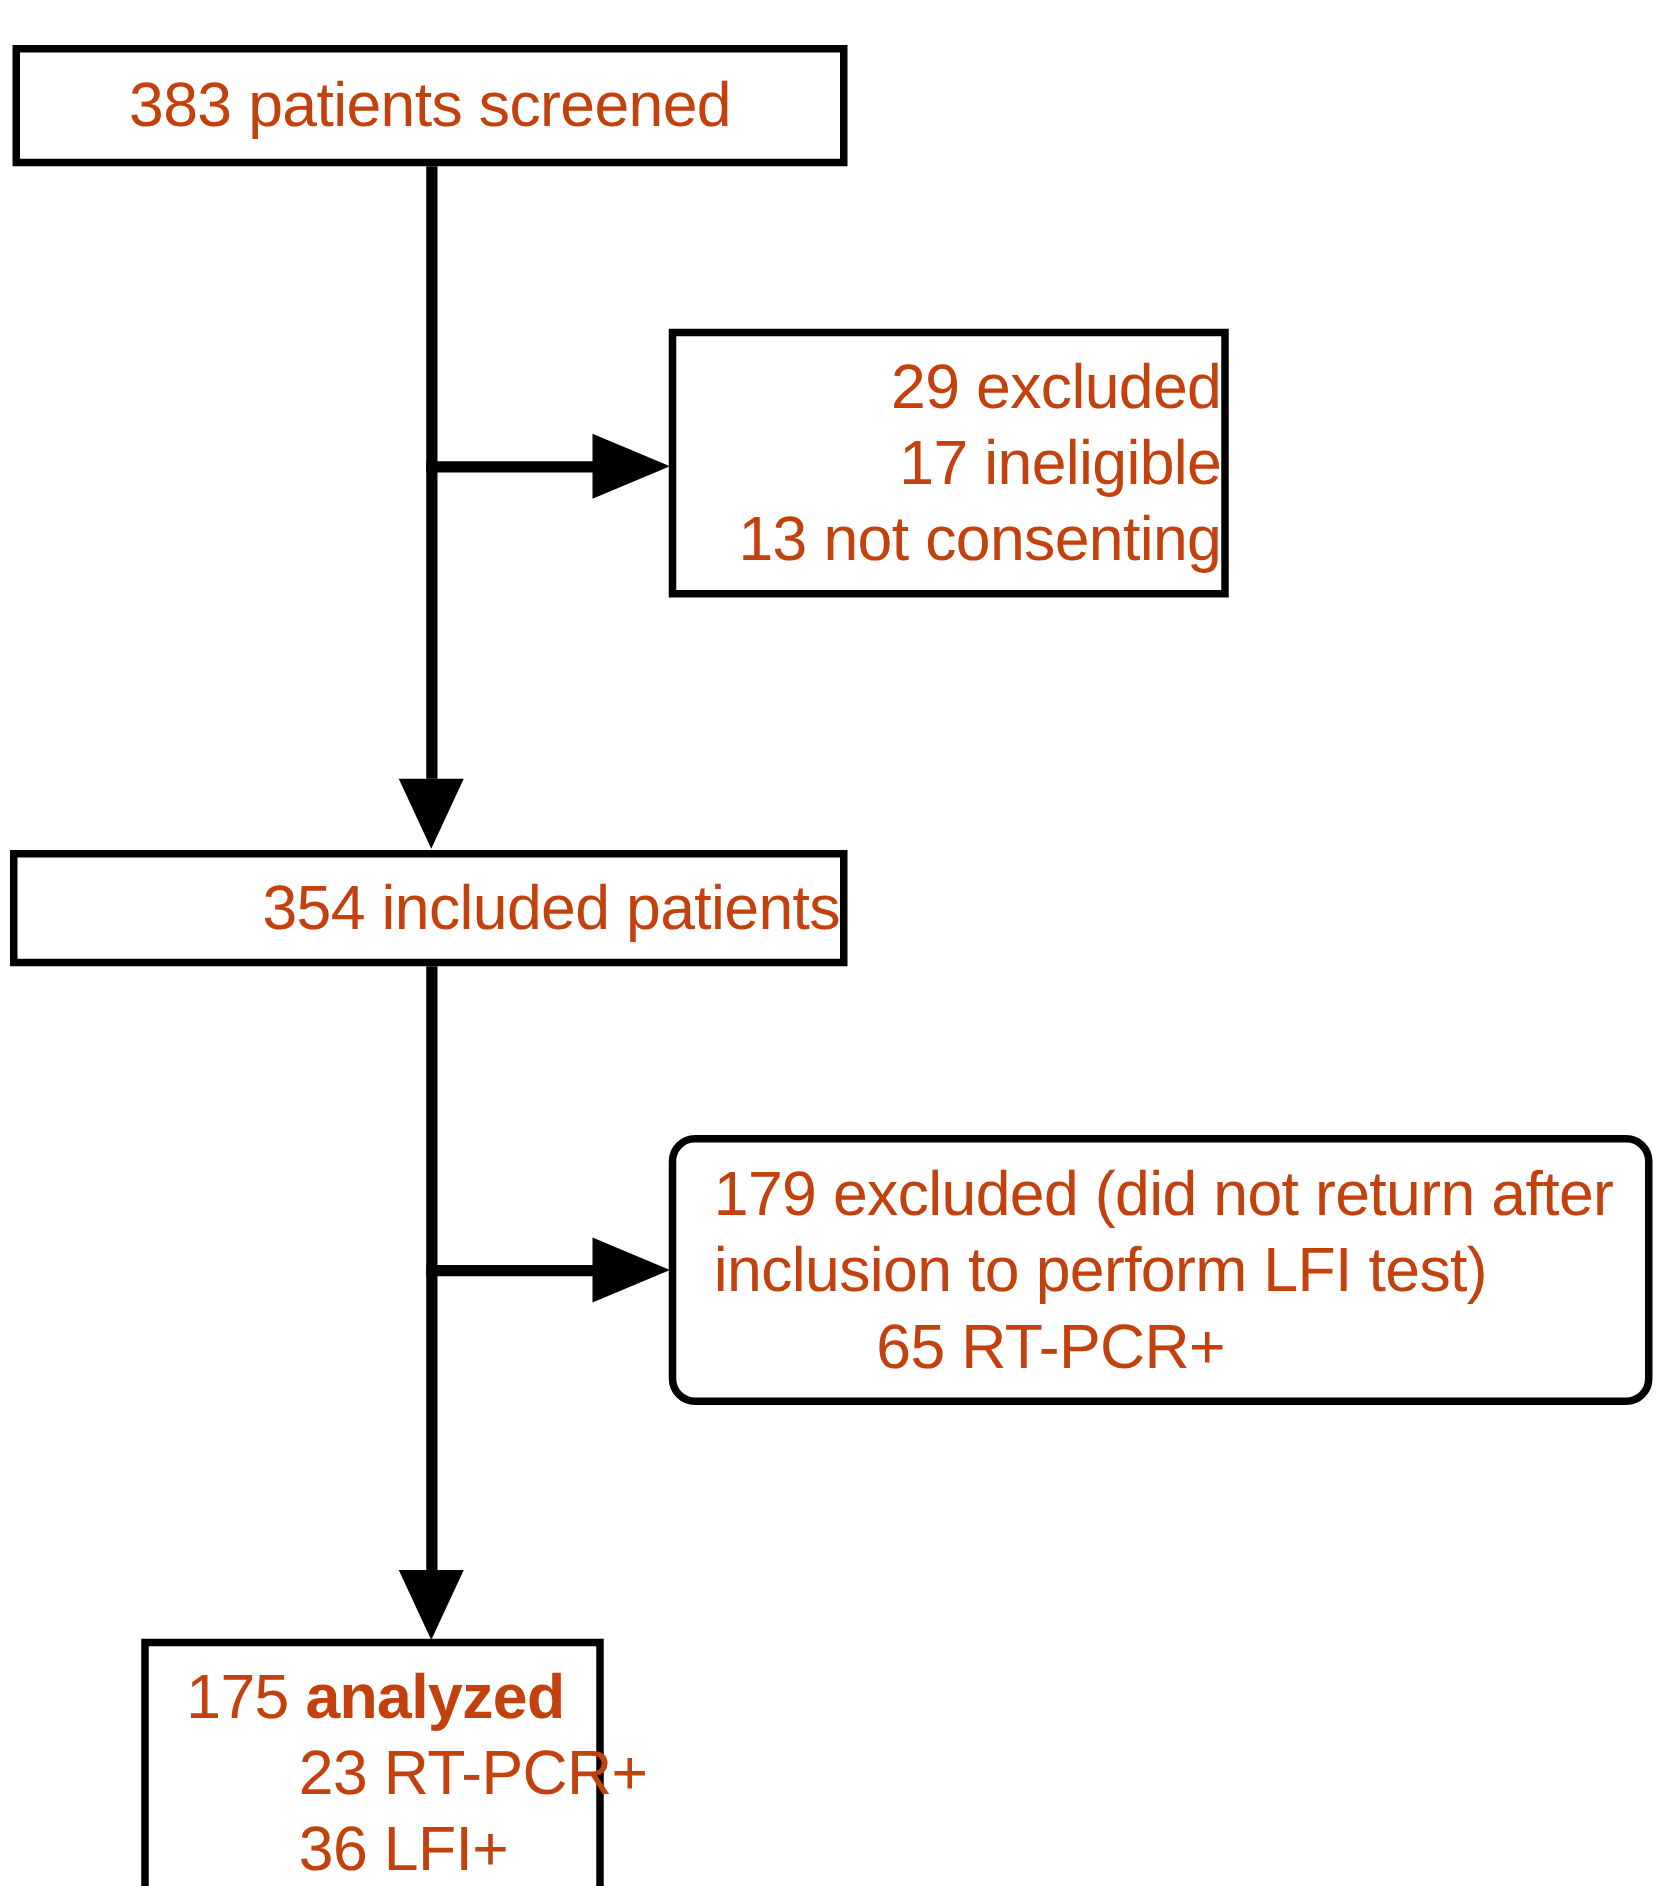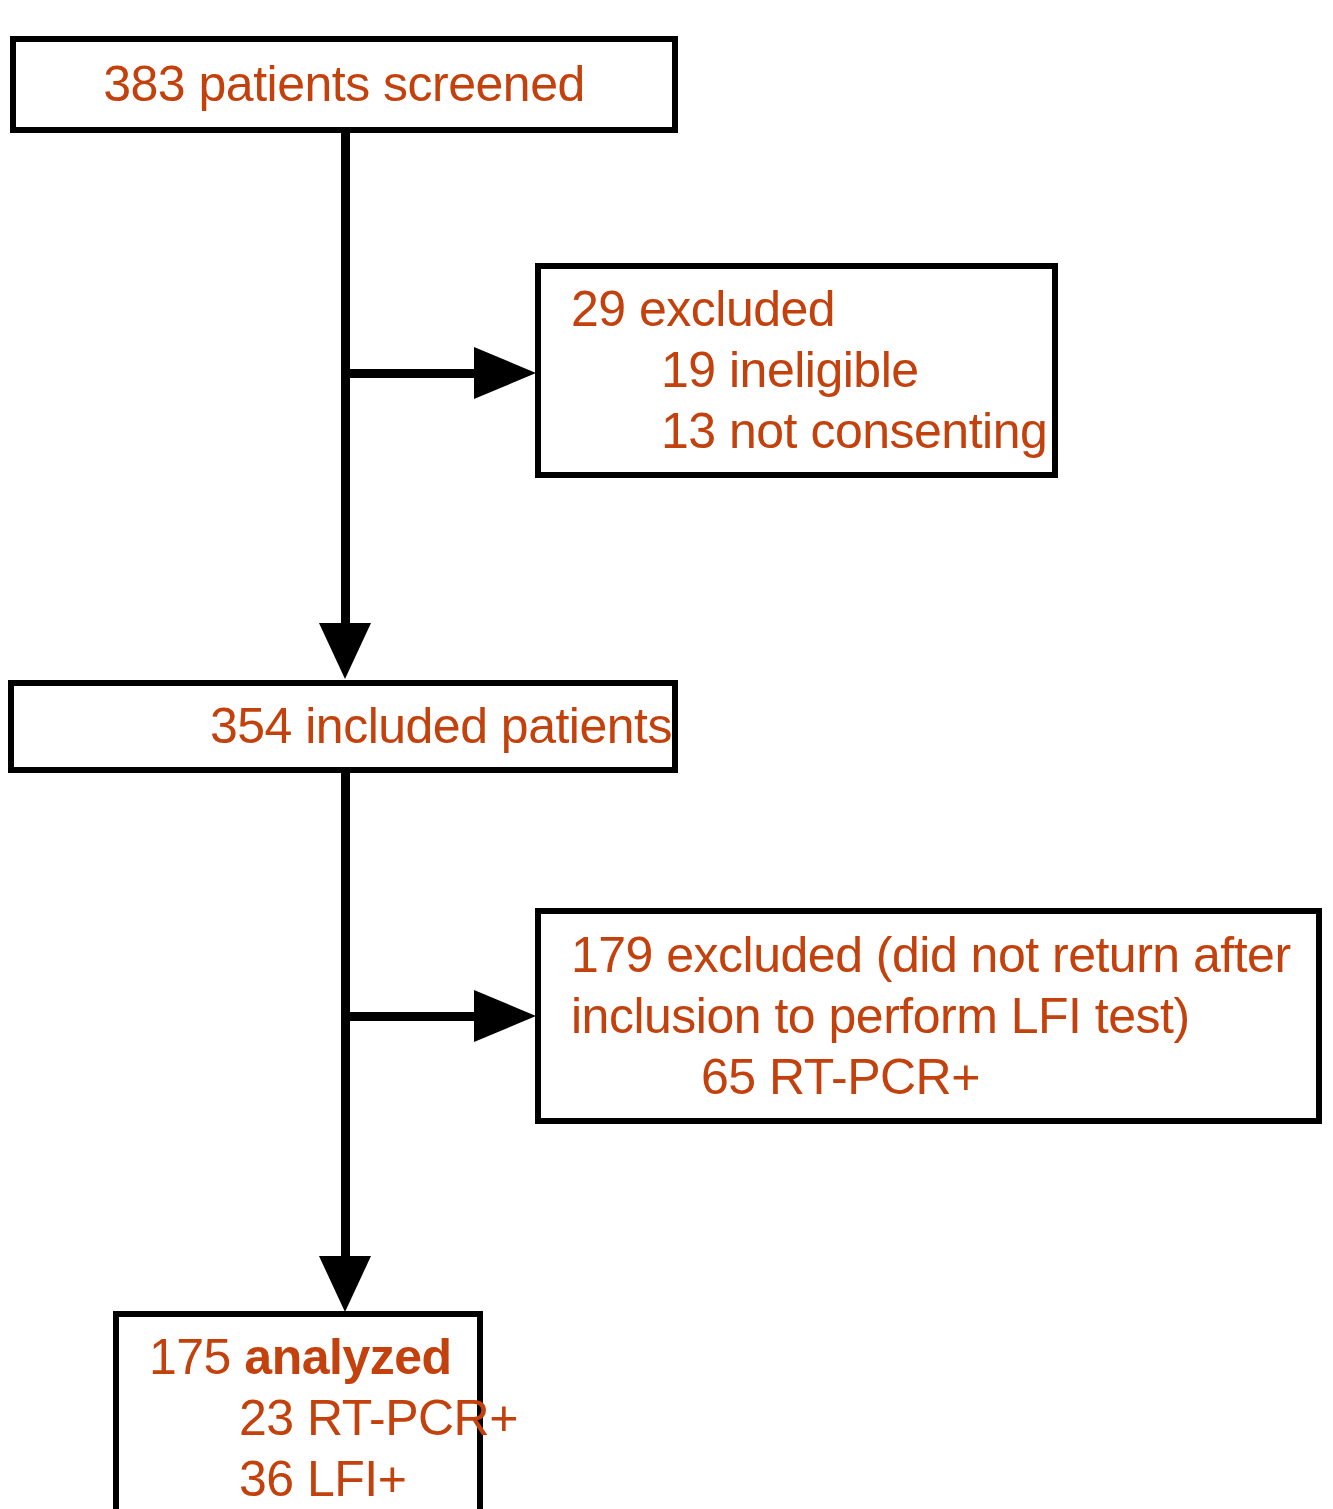--- a/index.html
+++ b/index.html
@@ -81,37 +81,37 @@
   <div class="flow-box center" style="left:10px; top:8px; width:668px; height:97px;">
     <div class="line">383 patients screened</div>
   </div>
 
   <div class="v-line" style="left:341px; top:105px; height:490px;"></div>
   <div class="arrow-down" style="left:319px; top:595px;"></div>
 
   <div class="h-line" style="left:341px; top:341px; width:145px;"></div>
   <div class="arrow-right" style="left:474px; top:319px;"></div>
 
-  <div class="flow-box left" style="left:535px; top:235px; width:523px; height:215px;">
+  <div class="flow-box left" style="left:535px; top:235px; width:448px; height:215px;align-items:flex-end;">
     <div class="line">29 excluded</div>
-    <div class="line indent-1">19 ineligible</div>
+    <div class="line indent-1">17 ineligible</div>
     <div class="line indent-1">13 not consenting</div>
   </div>
 
   <div class="flow-box center" style="left:8px; top:652px; width:670px; height:93px;align-items:flex-end;">
     <div class="line">354 included patients</div>
   </div>
 
   <div class="v-line" style="left:341px; top:745px; height:483px;"></div>
   <div class="arrow-down" style="left:319px; top:1228px;"></div>
 
   <div class="h-line" style="left:341px; top:984px; width:145px;"></div>
   <div class="arrow-right" style="left:474px; top:962px;"></div>
 
-  <div class="flow-box left" style="left:535px; top:880px; width:787px; height:216px;">
+  <div class="flow-box left" style="left:535px; top:880px; width:787px; height:216px;border-radius:21px;">
     <div class="line">179 excluded (did not return after</div>
     <div class="line">inclusion to perform LFI test)</div>
     <div class="line indent-2">65 RT-PCR+</div>
   </div>
 
   <div class="flow-box left" style="left:113px; top:1283px; width:370px; height:214px;">
     <div class="line"><span>175</span><span>&nbsp;</span><span class="bold">analyzed</span></div>
     <div class="line indent-1">23 RT-PCR+</div>
     <div class="line indent-1">36 LFI+</div>
   </div>

